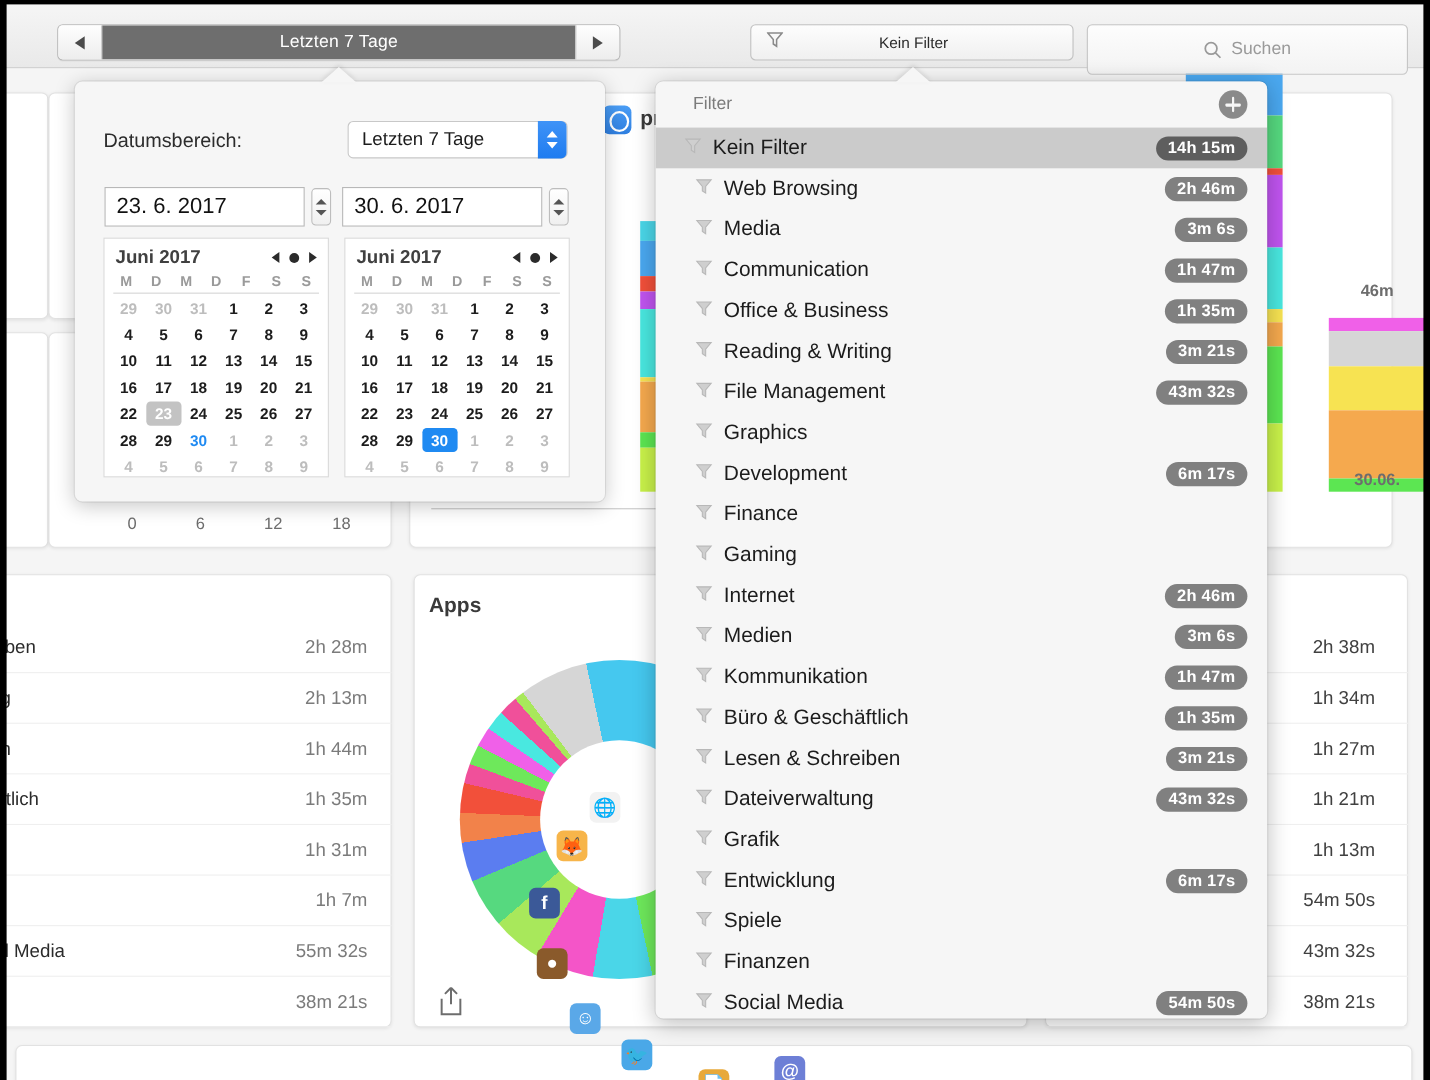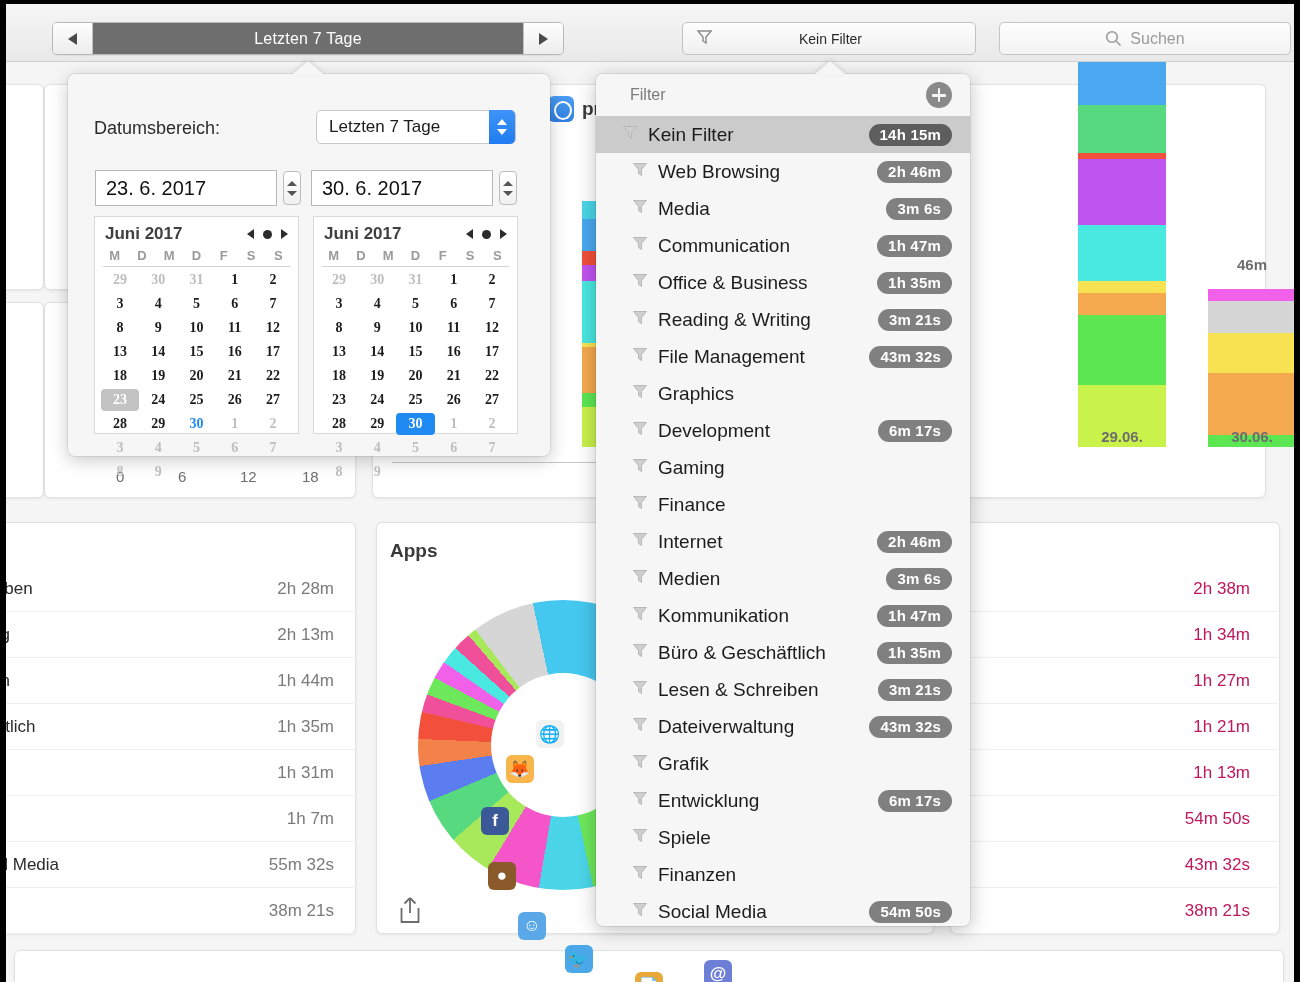--- a/index.html
+++ b/index.html
@@ -53,24 +53,24 @@
     position: absolute; left: 682px; top: 22px; width: 294px; height: 33px;
     background: linear-gradient(#fdfdfd, #f0f0f0);
     border: 1px solid #c2c2c2; border-radius: 5px;
     display: flex; align-items: center;
   }
   .filter-btn .fi { margin-left: 14px; }
   .filter-btn .lbl {
     flex: 1; text-align: center; font-size: 14px; color: #2b2b2b; margin-right: 26px;
   }
   .search-btn {
-    position: absolute; left: 988px; top: 22px; width: 292px; height: 33px;
+    position: absolute; left: 988px; top: 22px; width: 292px; height: 46px;
     background: linear-gradient(#fdfdfd, #f3f3f3);
     border: 1px solid #c6c6c6; border-radius: 5px;
-    display: flex; align-items: center; justify-content: center; gap: 8px; margin-left: 11px;
+    display: flex; align-items: center; justify-content: center; gap: 8px;
   }
   .search-btn .txt { font-size: 16px; color: #9a9a9a; }
 
   
   .card {
     position: absolute; background: #fff; border: 1px solid #e2e2e2;
     border-radius: 6px; box-shadow: 0 1px 3px rgba(0,0,0,0.07);
   }
   .card-title { font-size: 19px; font-weight: bold; color: #3a3a3a; }
 
@@ -113,21 +113,21 @@
   .list-rows { position:absolute; left: -40px; top: 566px; width: 396px; }
   .lrow { height: 46px; display:flex; align-items:center; justify-content:space-between;
     border-bottom: 1px solid #efefef; padding: 0 22px 0 14px; }
   .lrow .nm { font-size: 17px; color:#2b2b2b; white-space:nowrap; }
   .lrow .vl { font-size: 17px; color:#7b7b7b; }
 
   
   .rlist-rows { position:absolute; left: 950px; top: 566px; width: 330px; }
   .rrow { height: 46px; display:flex; align-items:center; justify-content:flex-end;
     border-bottom: 1px solid #efefef; padding: 0 30px 0 14px; }
-  .rrow .vl { font-size: 17px; color:#be185d; }
+  .rrow .vl { font-size: 17px; color:#404040; }
 
   
   .apps-title { position:absolute; left: 390px; top: 540px; }
   .donut-wrap { position:absolute; left: 418px; top: 600px; width: 340px; height: 340px; }
   .donut { width: 290px; height: 290px; border-radius: 50%; position: relative; }
   .donut::after { content:""; position:absolute; left: 50%; top:50%;
     transform: translate(-50%,-50%); width: 144px; height: 144px;
     background:#fff; border-radius:50%; }
   .app-ico { position:absolute; width:28px; height:28px; border-radius:6px;
      font-size:17px; display:flex; align-items:center; justify-content:center;
@@ -188,31 +188,31 @@
   .cal-head { display:flex; align-items:center; justify-content:space-between;
     padding: 7px 10px 2px 10px; }
   .cal-title { font-size:17px; font-weight:bold; color:#404040; }
   .cal-nav { display:flex; align-items:center; gap: 9px; }
   .nv-l { width:0;height:0;border-top:5px solid transparent;border-bottom:5px solid transparent;border-right:7px solid #2b2b2b; }
   .nv-r { width:0;height:0;border-top:5px solid transparent;border-bottom:5px solid transparent;border-left:7px solid #2b2b2b; }
   .nv-d { width:9px;height:9px;border-radius:50%;background:#2b2b2b; }
   .cal-dow { display:grid; grid-template-columns: repeat(7, 1fr); padding: 2px 6px 3px 6px; }
   .cal-dow span { text-align:center; font-size:13px; font-weight:bold; color:#9a9a9a; }
   .cal-rule { height:1px; background:#d4d4d4; margin: 0 8px 2px 8px; }
-  .cal-grid { display:grid; grid-template-columns: repeat(5, 1fr); padding: 0 6px; row-gap: 2px; font-family: Liberation Serif, serif; }
+  .cal-grid { display:grid; grid-template-columns: repeat(6, 1fr); padding: 0 6px; row-gap: 2px; }
   .cal-grid div { text-align:center; font-size:14px; font-weight:bold; color:#1c1c1c;
      line-height:22px; height:22px; border-radius:4px; }
   .cal-grid div.mute { color:#bdbdbd; }
   .cal-grid div.blue { color:#1f8af2; }
   .cal-grid div.sel-gray { background:#c3c3c3; color:#fff; }
   .cal-grid div.sel-blue { background:#1f8af2; color:#fff; }
 
   
   .pop-filter {
-    position:absolute; left: 596px; top: 74px; width: 374px; height: 852px;
+    position:absolute; left: 596px; top: 74px; width: 556px; height: 852px;
     background: #f6f6f6; border-radius: 7px;
     box-shadow: 0 4px 20px rgba(0,0,0,0.25), 0 0 0 1px rgba(0,0,0,0.07);
     z-index: 130; overflow: hidden;
   }
   #filter-arrow { left: 814px; top: 61px; z-index: 131; }
   .fp-head { height: 42px; display:flex; align-items:center; justify-content:space-between;
     padding: 0 18px 0 34px; background:#f6f6f6; }
   .fp-head .ttl { font-size: 16px; color:#7b7b7b; }
   .plus-btn { width: 26px; height: 26px; border-radius: 50%;
     background:#8a8a8a; position: relative; }
@@ -645,27 +645,27 @@
           <span><svg width="16" height="17" viewBox="0 0 16 17">
               <path d="M1.5 2.5 H14.5 L9.5 8.5 V14.5 L6.5 12.5 V8.5 Z" fill="#cfcfcf" stroke="#b8b8b8" stroke-width="1"></path>
             </svg></span>
           <span class="nm">Development</span>
           <span class="badge">6m 17s</span>
         </div>
         <div class="frow indent">
           <span><svg width="16" height="17" viewBox="0 0 16 17">
               <path d="M1.5 2.5 H14.5 L9.5 8.5 V14.5 L6.5 12.5 V8.5 Z" fill="#cfcfcf" stroke="#b8b8b8" stroke-width="1"></path>
             </svg></span>
+          <span class="nm">Finance</span>
+        </div>
+        <div class="frow indent">
+          <span><svg width="16" height="17" viewBox="0 0 16 17">
+              <path d="M1.5 2.5 H14.5 L9.5 8.5 V14.5 L6.5 12.5 V8.5 Z" fill="#cfcfcf" stroke="#b8b8b8" stroke-width="1"></path>
+            </svg></span>
           <span class="nm">Gaming</span>
-        </div>
-        <div class="frow indent">
-          <span><svg width="16" height="17" viewBox="0 0 16 17">
-              <path d="M1.5 2.5 H14.5 L9.5 8.5 V14.5 L6.5 12.5 V8.5 Z" fill="#cfcfcf" stroke="#b8b8b8" stroke-width="1"></path>
-            </svg></span>
-          <span class="nm">Finance</span>
         </div>
         <div class="frow indent">
           <span><svg width="16" height="17" viewBox="0 0 16 17">
               <path d="M1.5 2.5 H14.5 L9.5 8.5 V14.5 L6.5 12.5 V8.5 Z" fill="#cfcfcf" stroke="#b8b8b8" stroke-width="1"></path>
             </svg></span>
           <span class="nm">Internet</span>
           <span class="badge">2h 46m</span>
         </div>
         <div class="frow indent">
           <span><svg width="16" height="17" viewBox="0 0 16 17">

